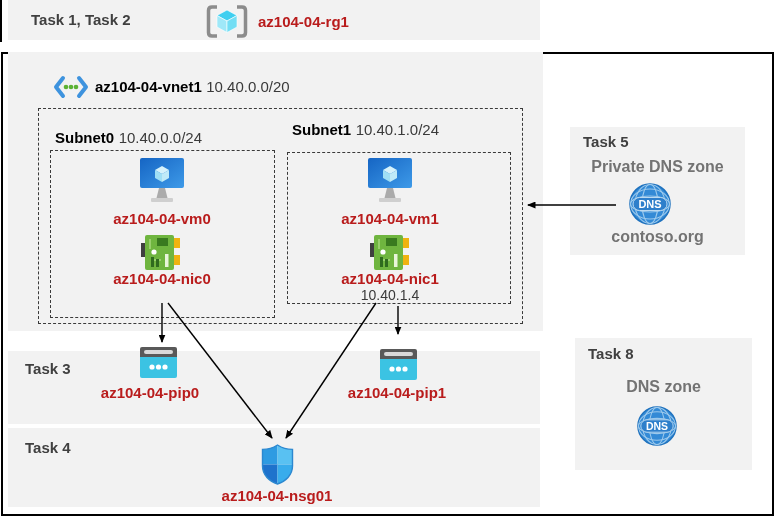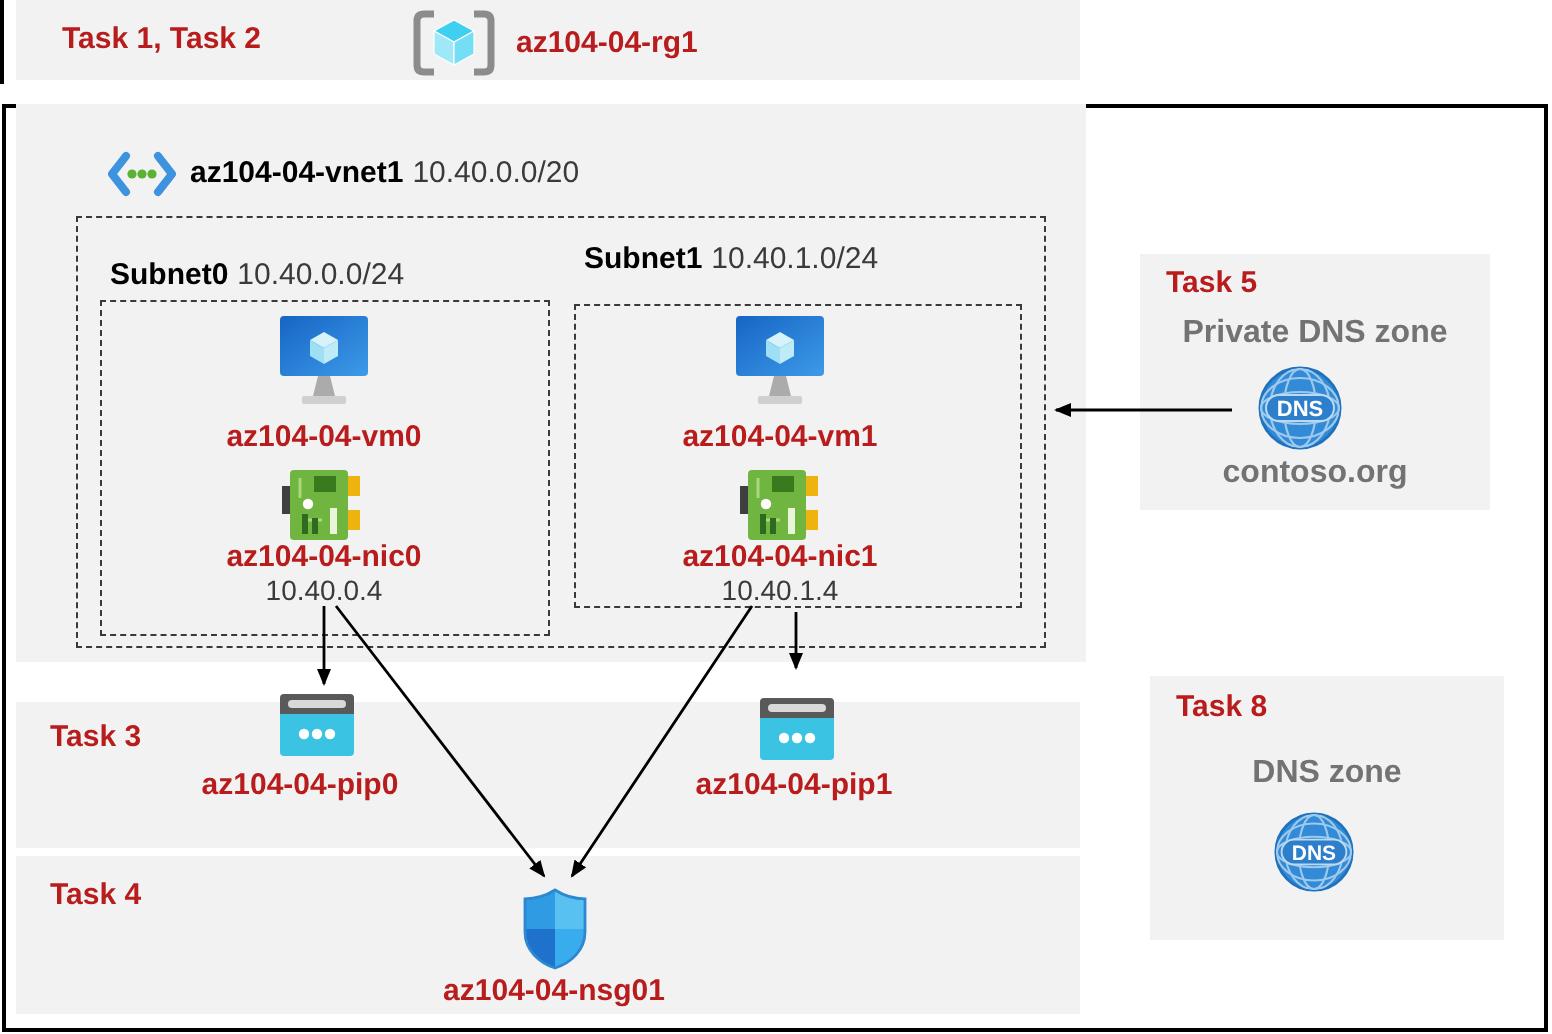--- a/index.html
+++ b/index.html
@@ -2,21 +2,21 @@
 <html><head>
 <meta charset="utf-8">
 <style>
   html,body{margin:0;padding:0;background:#ffffff;}
   #canvas{
     position:relative;width:776px;height:517px;overflow:hidden;
     font-family:"Liberation Sans",sans-serif;background:#ffffff;
   }
   .abs{position:absolute;}
   .band{background:#F2F2F2;}
-  .task-label{color:#b91c1c;font-weight:bold;font-size:15px;}
+  .task-label{color:#404040;font-weight:bold;font-size:15px;}
   .res-label{color:#b91c1c;font-weight:bold;font-size:15px;}
   .sub-label-bold{color:#000;font-weight:bold;font-size:15px;}
   .cidr{color:#3A3A3A;font-weight:normal;font-size:14px;}
   .center{text-align:center;}
   .dashed{border:1px dashed #3a3a3a;}
   .outer-rect{left:1px;top:52px;width:769px;height:460px;border:2px solid #000;}
   .stub-line{left:0;top:0;width:2px;height:42px;background:#000;}
   .big-label{font-weight:bold;font-size:16px;color:#737373;}
   svg{display:block;}
   .overlay{pointer-events:none;}
@@ -91,21 +91,20 @@
     <rect x="32" y="21" width="7" height="10" fill="#EFB310"></rect>
     <rect x="4" y="1" width="29" height="35" rx="2" fill="#6FB53F"></rect>
     <rect x="16" y="4" width="11" height="8" fill="#397A1F"></rect>
     <path d="M9,5 V15 M12,26 H20" stroke="#A8D77E" stroke-width="1.5" fill="none"></path>
     <circle cx="13" cy="18" r="2.6" fill="#ffffff"></circle>
     <rect x="10" y="23" width="3" height="10" fill="#2F6B1E"></rect>
     <rect x="15" y="25" width="3" height="8" fill="#2F6B1E"></rect>
     <rect x="24" y="20" width="3.5" height="13" fill="#E9F5DA"></rect>
   </svg>
   <div class="abs center res-label" style="left:92px;top:270px;width:140px;">az104-04-nic0</div>
-  <div class="abs center cidr" style="left:92px;top:287px;width:140px;">10.40.0.4</div>
 
   <svg class="abs" style="left:367px;top:157px;" width="46" height="48" viewBox="0 0 46 48">
     <rect x="1" y="1" width="44" height="30" rx="2" fill="url(#vmg)"></rect>
     <polygon points="23,9 30,13 23,17 16,13" fill="#D6F2FB"></polygon>
     <polygon points="16,13 23,17 23,25 16,21" fill="#9FDFF5"></polygon>
     <polygon points="30,13 23,17 23,25 30,21" fill="#BFEAF8"></polygon>
     <polygon points="20,31 26,31 28.5,41 17.5,41" fill="#ABABAB"></polygon>
     <rect x="12" y="41" width="22" height="4" rx="1" fill="#CFCFCF"></rect>
   </svg>
   <div class="abs center res-label" style="left:320px;top:210px;width:140px;">az104-04-vm1</div>

